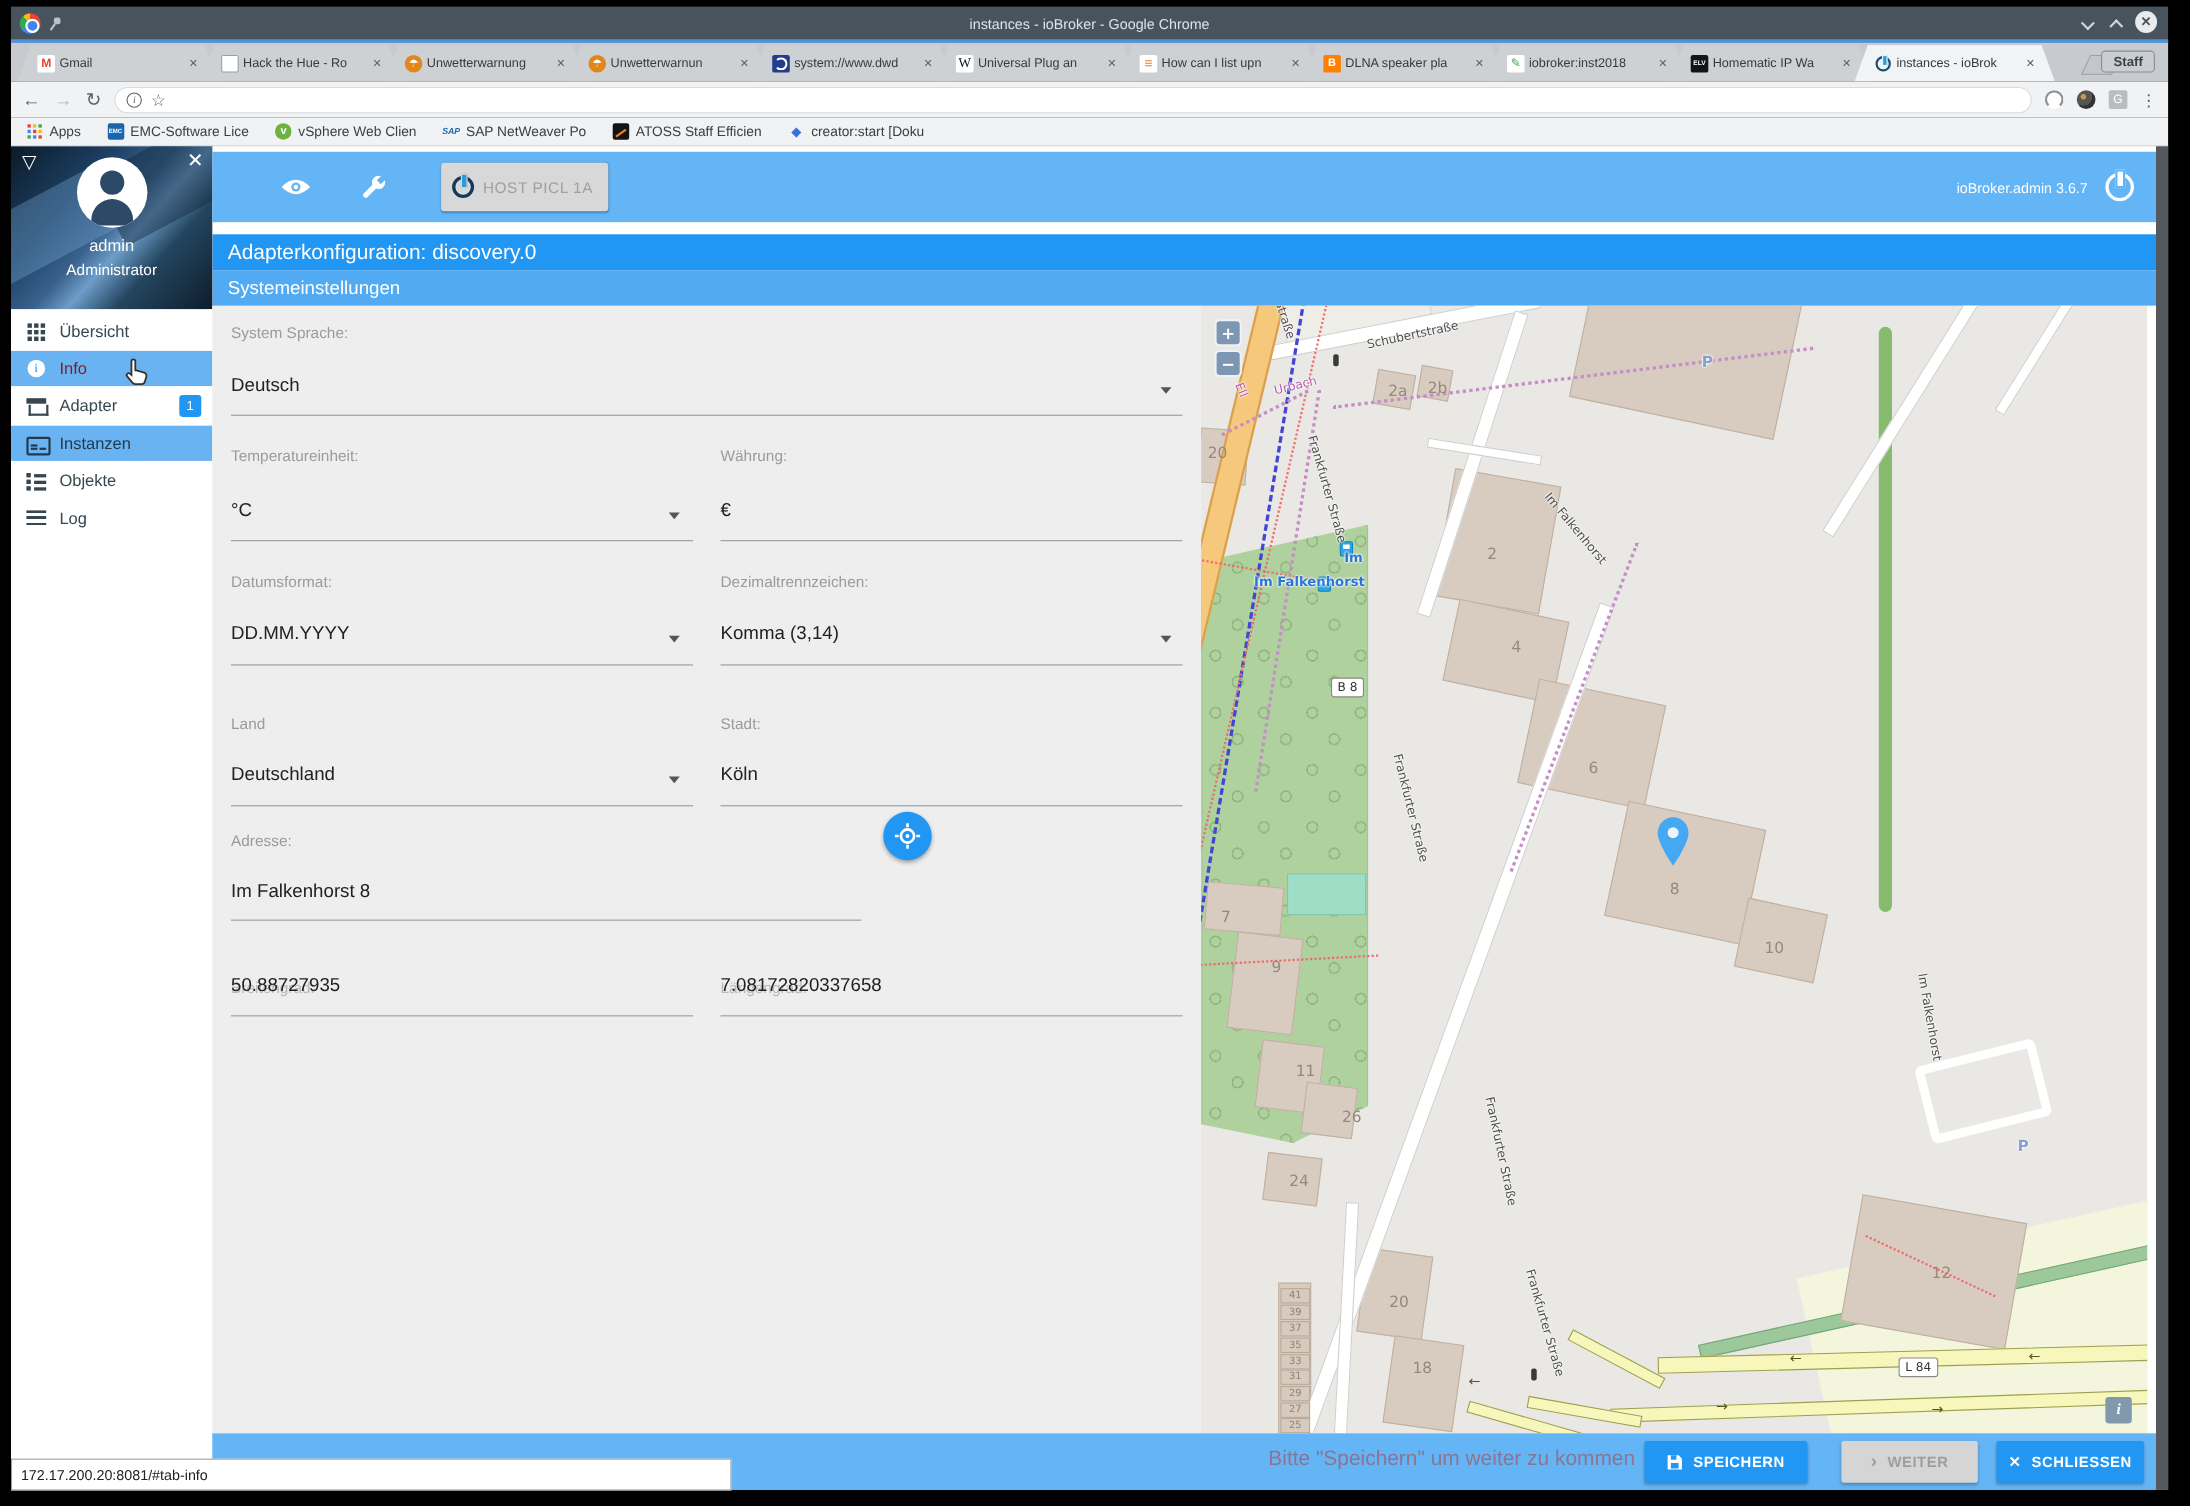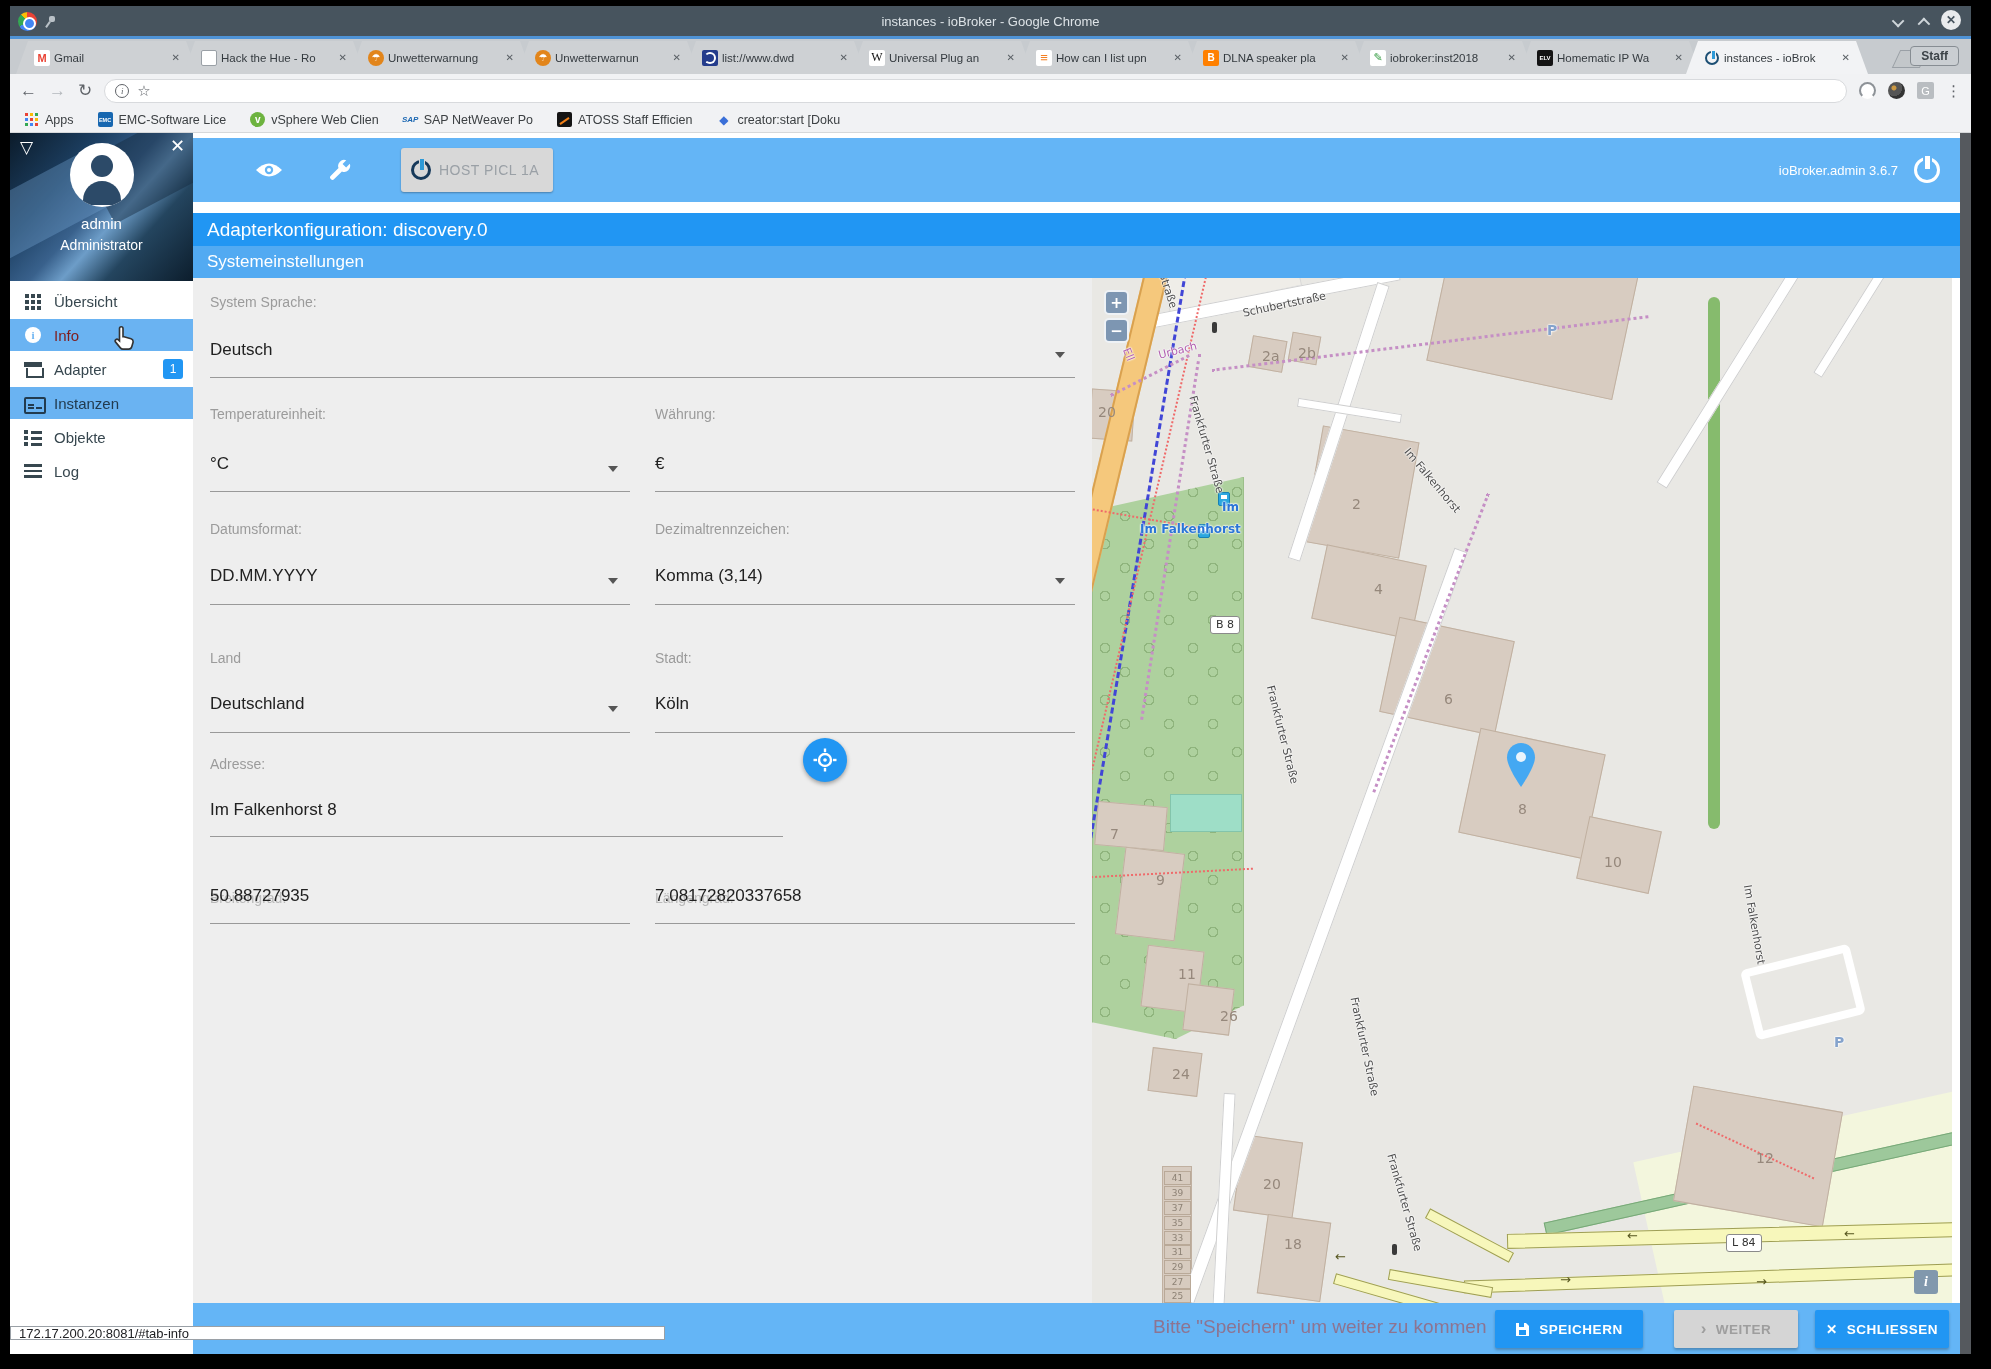--- a/index.html
+++ b/index.html
@@ -164,21 +164,21 @@
   #footer{height:51px;background:#64b5f6;position:relative;}
   #hint{position:absolute;left:960px;top:13px;width:335px;font-size:19px;color:rgba(175,62,62,.55);white-space:nowrap;overflow:hidden;}
   .fbtn{position:absolute;top:7px;height:38px;border-radius:2px;display:flex;align-items:center;justify-content:center;gap:9px;font-size:13.5px;font-weight:bold;letter-spacing:.5px;box-shadow:0 2px 3px rgba(0,0,0,.25);}
   #btn-save{left:1302px;width:148px;background:#2196f3;color:#fff;}
   #btn-next{left:1481px;width:124px;background:#d5d5d5;color:#9e9e9e;}
   #btn-close{left:1622px;width:134px;background:#2196f3;color:#fff;}
   .next-chev{font-size:17px;font-weight:bold;}
 
   
   #scrollbar{width:11px;background:#55595e;flex:0 0 auto;}
-  #statusbar{position:absolute;left:0;top:1320px;width:655px;height:14px;background:#fff;border:1px solid #9aa0a6;font-size:13px;color:#202124;display:flex;align-items:center;padding-left:8px;z-index:50;}
+  #statusbar{position:absolute;left:0;top:1320px;width:655px;height:29px;background:#fff;border:1px solid #9aa0a6;font-size:13px;color:#202124;display:flex;align-items:center;padding-left:8px;z-index:50;}
 </style>
 </head>
 <body>
 
 <div id="window">
 
   <div id="titlebar">
     <span class="chrome-ball"></span>
     <span class="pin-ic"></span>
     <div id="win-title">instances - ioBroker - Google Chrome</div>
@@ -210,21 +210,21 @@
       </div>
 
       <div class="tab">
         <span class="fav fav-warn"></span>
         <span class="tab-title">Unwetterwarnun</span>
         <span class="tab-close">✕</span>
       </div>
 
       <div class="tab">
         <span class="fav fav-dwd"></span>
-        <span class="tab-title">list://www.dwd</span>
+        <span class="tab-title">system://www.dwd</span>
         <span class="tab-close">✕</span>
       </div>
 
       <div class="tab">
         <span class="fav fav-wiki"></span>
         <span class="tab-title">Universal Plug an</span>
         <span class="tab-close">✕</span>
       </div>
 
       <div class="tab">

